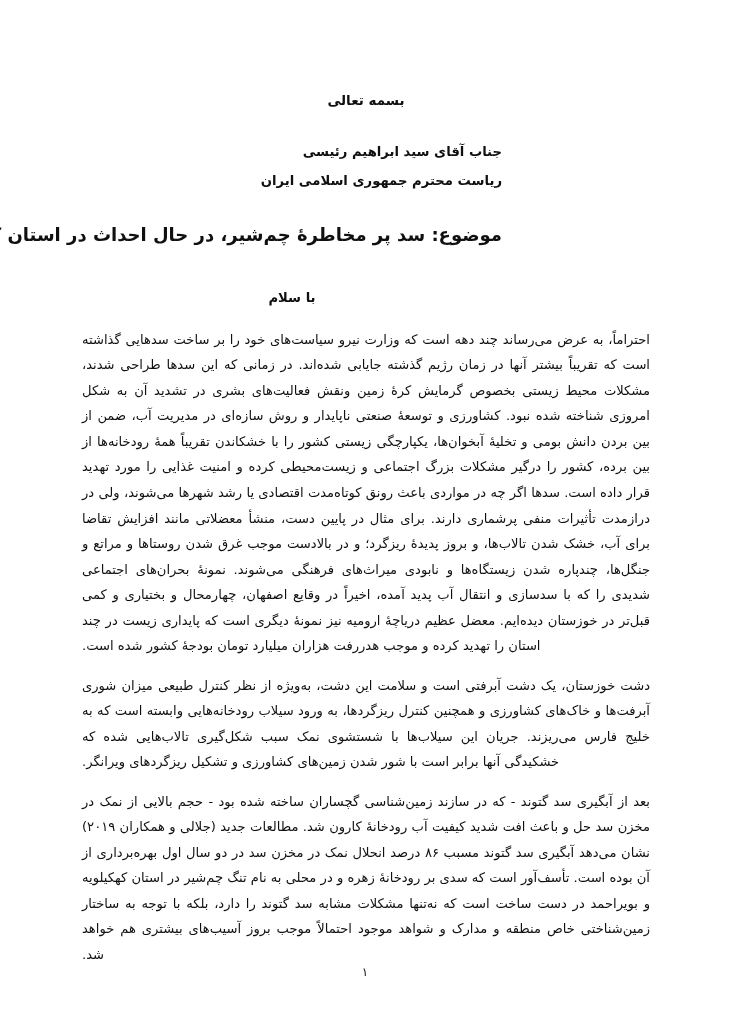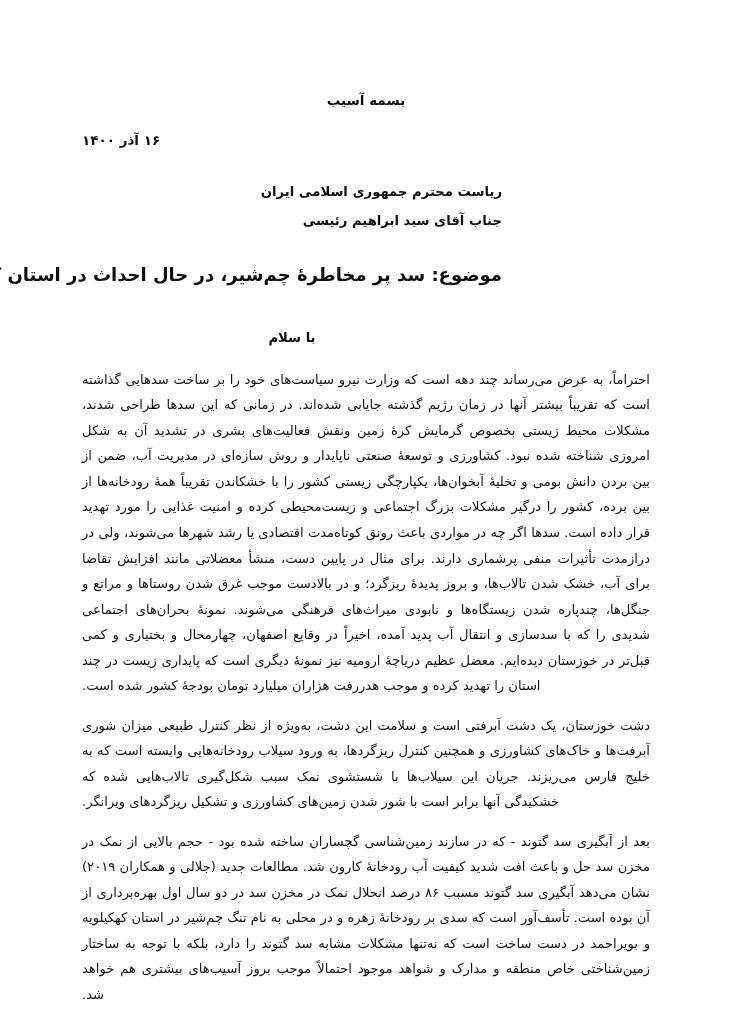--- a/index.html
+++ b/index.html
@@ -98,27 +98,26 @@
     font-size: 12px;
     color: #1a1a1a;
   }
 </style>
 </head>
 <body>
 
 <div class="page">
   <div class="content">
 
-    <div class="basmala">بسمه آسیب</div>
+    <div class="basmala">بسمه تعالی</div>
 
-    <div class="date-line">۱۶ آذر ۱۴۰۰</div>
 
     <div class="recipient-block">
+      <div class="recipient-line">جناب آقای سید ابراهیم رئیسی</div>
       <div class="recipient-line">ریاست محترم جمهوری اسلامی ایران</div>
-      <div class="recipient-line">جناب آقای سید ابراهیم رئیسی</div>
       <div class="subject-line">موضوع: سد پر مخاطرۀ چم‌شیر، در حال احداث در استان کهکیلویه و بویر احمد</div>
     </div>
 
     <div class="salutation">با سلام</div>
 
     <div class="body-block">
 
       <p class="para last-center">احتراماً، به عرض می‌رساند چند دهه است که وزارت نیرو سیاست‌های خود را بر ساخت سدهایی گذاشته است که تقریباً بیشتر آنها در زمان رژیم گذشته جایابی شده‌اند. در زمانی که این سدها طراحی شدند، مشکلات محیط زیستی بخصوص گرمایش کرۀ زمین ونقش فعالیت‌های بشری در تشدید آن به شکل امروزی شناخته شده نبود. کشاورزی و توسعۀ صنعتی ناپایدار و روش سازه‌ای در مدیریت آب، ضمن از بین بردن دانش بومی و تخلیۀ آبخوان‌ها، یکپارچگی زیستی کشور را با خشکاندن تقریباً همۀ رودخانه‌ها از بین برده، کشور را درگیر مشکلات بزرگ اجتماعی و زیست‌محیطی کرده و امنیت غذایی را مورد تهدید قرار داده است. سدها اگر چه در مواردی باعث رونق کوتاه‌مدت اقتصادی یا رشد شهرها می‌شوند، ولی در درازمدت تأثیرات منفی پرشماری دارند. برای مثال در پایین دست، منشأ معضلاتی مانند افزایش تقاضا برای آب، خشک شدن تالاب‌ها، و بروز پدیدۀ ریزگرد؛ و در بالادست موجب غرق شدن روستاها و مراتع و جنگل‌ها، چندپاره شدن زیستگاه‌ها و نابودی میراث‌های فرهنگی می‌شوند. نمونۀ بحران‌های اجتماعی شدیدی را که با سدسازی و انتقال آب پدید آمده، اخیراً در وقایع اصفهان، چهارمحال و بختیاری و کمی قبل‌تر در خوزستان دیده‌ایم. معضل عظیم دریاچۀ ارومیه نیز نمونۀ دیگری است که پایداری زیست در چند استان را تهدید کرده و موجب هدررفت هزاران میلیارد تومان بودجۀ کشور شده است.</p>
 
       <p class="para last-center">دشت خوزستان، یک دشت آبرفتی است و سلامت این دشت، به‌ویژه از نظر کنترل طبیعی میزان شوری آبرفت‌ها و خاک‌های کشاورزی و همچنین کنترل ریزگردها، به ورود سیلاب رودخانه‌هایی وابسته است که به خلیج فارس می‌ریزند. جریان این سیلاب‌ها با شستشوی نمک سبب شکل‌گیری تالاب‌هایی شده که خشکیدگی آنها برابر است با شور شدن زمین‌های کشاورزی و تشکیل ریزگردهای ویرانگر.</p>

